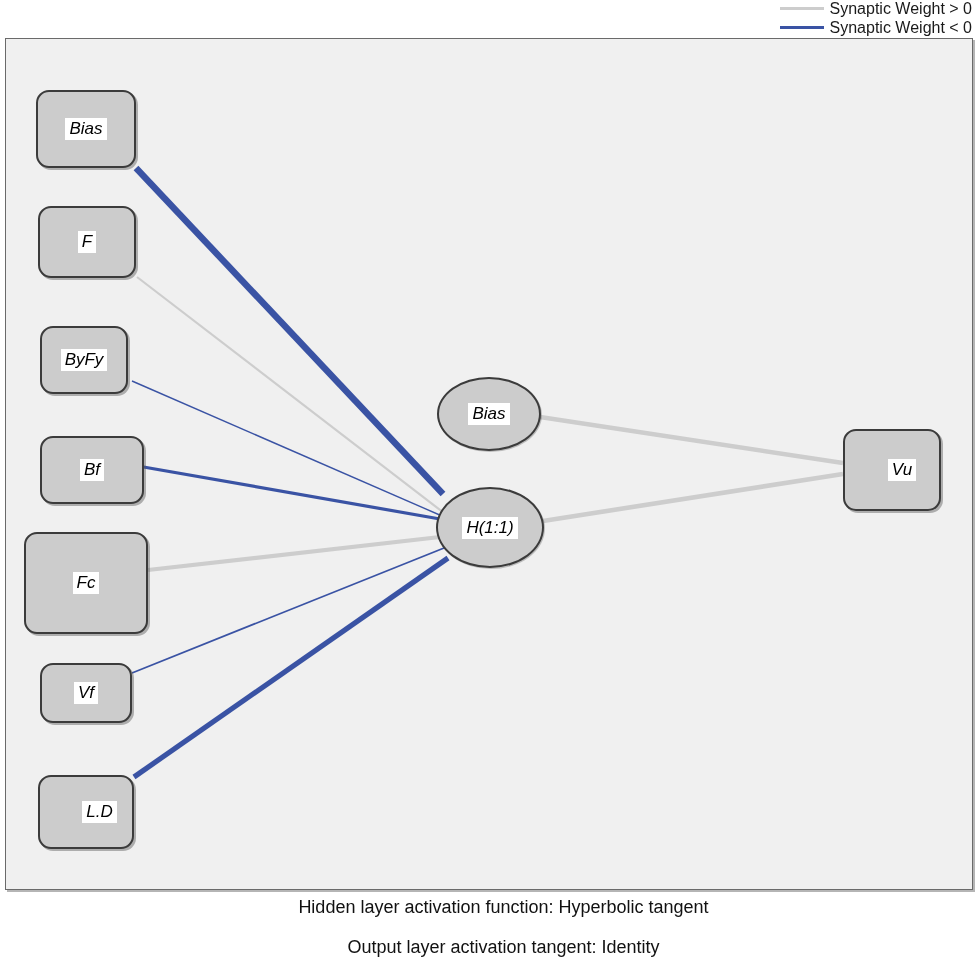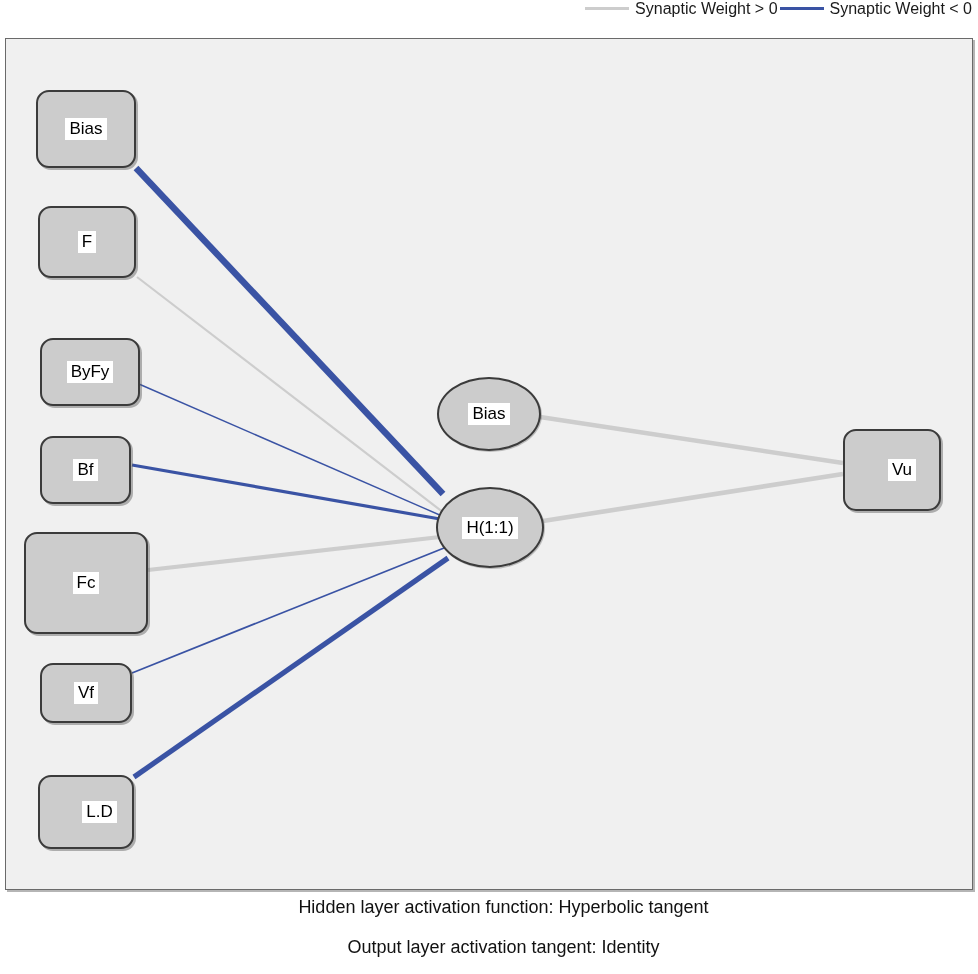--- a/index.html
+++ b/index.html
@@ -27,21 +27,21 @@
     top: 0px;
     left: 0px;
     width: 978px;
     height: 36px;
   }
   .legend-inner {
     position: absolute;
     right: 6px;
     top: 0px;
     display: flex;
-    flex-direction: row;
+    flex-direction: column;
     gap: 2px;
   }
   .legend-row {
     display: flex;
     align-items: center;
     height: 17px;
   }
   .legend-swatch {
     width: 44px;
     height: 0px;
@@ -86,20 +86,21 @@
 
   
   .node {
     position: absolute;
     background: #cccccc;
     border: 2px solid #3b3b3b;
     box-sizing: border-box;
     display: flex;
     align-items: center;
     justify-content: center;
+    font-style: italic;
   }
   .node.box {
     border-radius: 13px;
     box-shadow: 2px 2px 0 0 rgba(90,90,90,0.45);
   }
   .node.ellipse {
     border-radius: 50%;
     border-width: 2px;
     box-shadow: 1px 1px 0 0 rgba(90,90,90,0.35);
   }
@@ -162,24 +163,24 @@
       </g>
   </svg>
 
   <div id="node-group">
       <div class="node box" style="left: 36px; top: 90px; width: 100px; height: 78px;">
         <span class="node-label">Bias</span>
       </div>
       <div class="node box" style="left: 38px; top: 206px; width: 98px; height: 72px;">
         <span class="node-label">F</span>
       </div>
-      <div class="node box" style="left: 40px; top: 338px; width: 100px; height: 68px;">
+      <div class="node box" style="left: 40px; top: 326px; width: 88px; height: 68px;">
         <span class="node-label">ByFy</span>
       </div>
-      <div class="node box" style="left: 40px; top: 436px; width: 91px; height: 68px;">
+      <div class="node box" style="left: 40px; top: 436px; width: 104px; height: 68px;">
         <span class="node-label">Bf</span>
       </div>
       <div class="node box" style="left: 24px; top: 532px; width: 124px; height: 102px;">
         <span class="node-label">Fc</span>
       </div>
       <div class="node box" style="left: 40px; top: 663px; width: 92px; height: 60px;">
         <span class="node-label">Vf</span>
       </div>
       <div class="node box" style="left: 38px; top: 775px; width: 96px; height: 74px; padding-left: 27px;">
         <span class="node-label">L.D</span>

